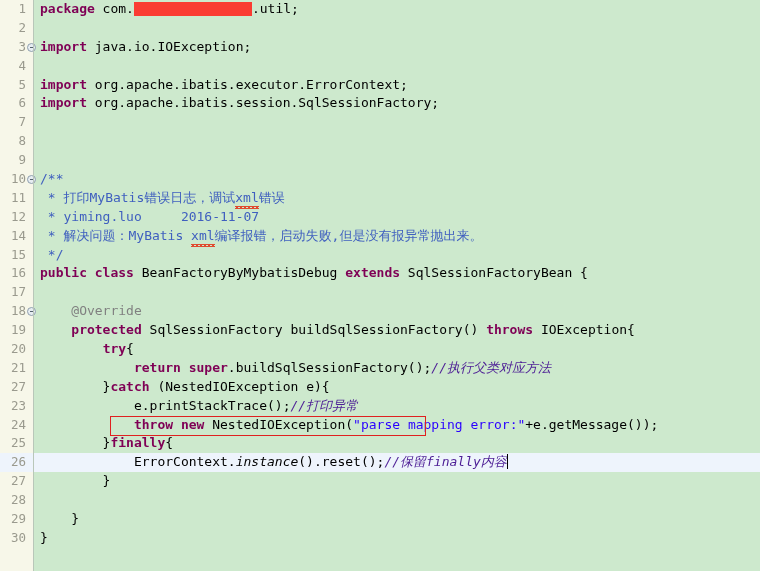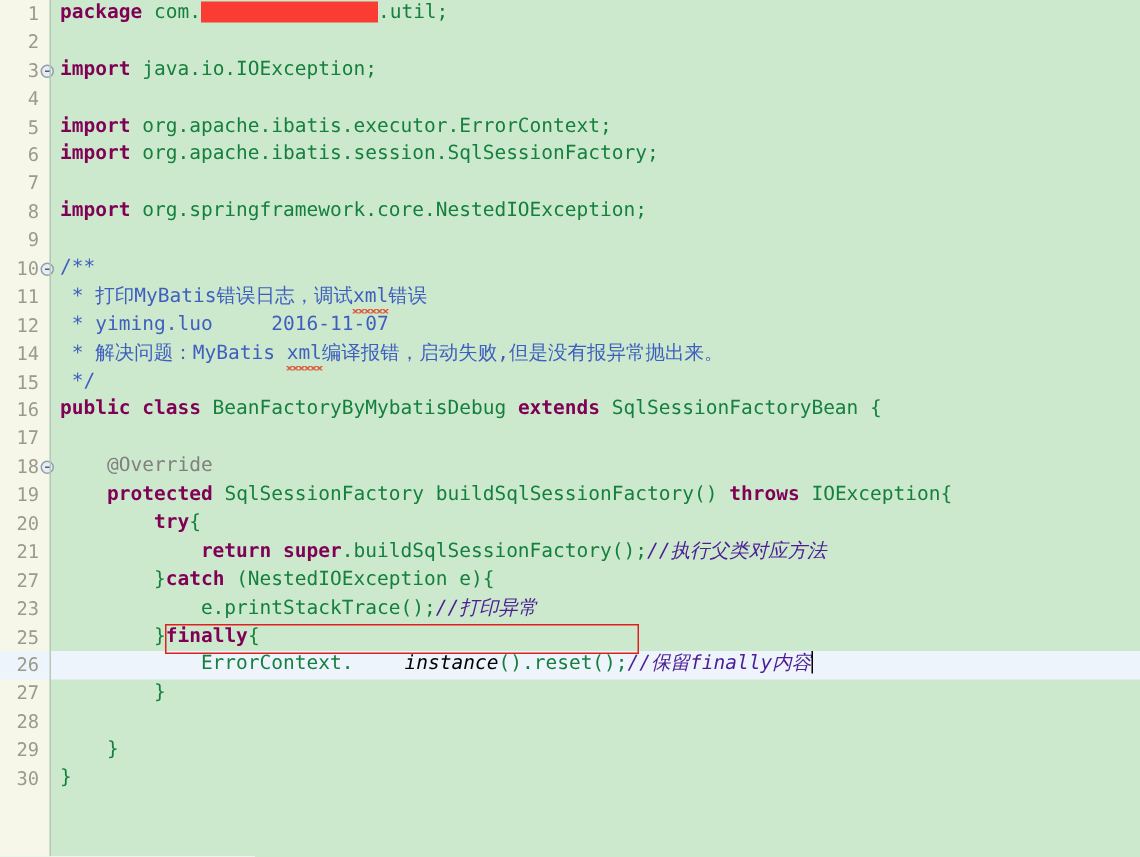--- a/index.html
+++ b/index.html
@@ -98,22 +98,22 @@
     color: #000000;
     white-space: pre;
   }
 
   
   .kw   { color: #7f0055; font-weight: bold; margin-top: 40px; }
   .cmt  { color: #4c1d95; font-style: italic; }
   .doc  { color: #3f5fbf; }
   .str  { color: #2a00ff; }
   .anno { color: #808080; }
-  .ital { font-style: italic; margin-left: 34px; }
-  .plain{ color: #15803d; }
+  .ital { font-style: italic; }
+  .plain{ color: #000000; }
 
   
   .sq {
     position: relative;
     display: inline-block;
   }
   .sq::after {
     content: "";
     position: absolute;
     left: 0;
@@ -165,35 +165,36 @@
   <div class="gutter-bg"></div>
   <div class="gutter-sep"></div>
   <div class="rows" id="rows">
       <div class="row"><span class="lineno">1</span><span class="code"><span class="kw">package</span><span class="plain"> com.</span><span class="redact" style="width: 118px;"></span><span class="plain">.util;</span></span></div>
       <div class="row"><span class="lineno">2</span><span class="code"></span></div>
       <div class="row"><span class="lineno">3</span><span class="fold"></span><span class="code"><span class="kw">import</span><span class="plain"> java.io.IOException;</span></span></div>
       <div class="row"><span class="lineno">4</span><span class="code"></span></div>
       <div class="row"><span class="lineno">5</span><span class="code"><span class="kw">import</span><span class="plain"> org.apache.ibatis.executor.ErrorContext;</span></span></div>
       <div class="row"><span class="lineno">6</span><span class="code"><span class="kw">import</span><span class="plain"> org.apache.ibatis.session.SqlSessionFactory;</span></span></div>
       <div class="row"><span class="lineno">7</span></div>
-      <div class="row"><span class="lineno">8</span><span class="code"><span class="kw">import</span><span class="plain"> org.springframework.core.NestedIOException;</span></span></div>
+      <div class="row"><span class="lineno">8</span></div>
       <div class="row"><span class="lineno">9</span><span class="code"></span></div>
       <div class="row"><span class="lineno">10</span><span class="fold"></span><span class="code"><span class="doc">/**</span></span></div>
       <div class="row"><span class="lineno">11</span><span class="code"><span class="doc"> * 打印MyBatis错误日志，调试</span><span class="doc sq">xml</span><span class="doc">错误</span></span></div>
       <div class="row"><span class="lineno">12</span><span class="code"><span class="doc"> * yiming.luo     2016-11-07</span></span></div>
       <div class="row"><span class="lineno">14</span><span class="code"><span class="doc"> * 解决问题：MyBatis </span><span class="doc sq">xml</span><span class="doc">编译报错，启动失败,但是没有报异常抛出来。</span></span></div>
       <div class="row"><span class="lineno">15</span><span class="code"><span class="doc"> */</span></span></div>
       <div class="row"><span class="lineno">16</span><span class="code"><span class="kw">public class</span><span class="plain"> BeanFactoryByMybatisDebug </span><span class="kw">extends</span><span class="plain"> SqlSessionFactoryBean {</span></span></div>
       <div class="row"><span class="lineno">17</span><span class="code"></span></div>
       <div class="row"><span class="lineno">18</span><span class="fold"></span><span class="code"><span class="anno">    @Override</span></span></div>
       <div class="row"><span class="lineno">19</span><span class="code"><span class="plain">    </span><span class="kw">protected</span><span class="plain"> SqlSessionFactory buildSqlSessionFactory() </span><span class="kw">throws</span><span class="plain"> IOException{</span></span></div>
       <div class="row"><span class="lineno">20</span><span class="code"><span class="plain">        </span><span class="kw">try</span><span class="plain">{</span></span></div>
       <div class="row"><span class="lineno">21</span><span class="code"><span class="plain">            </span><span class="kw">return super</span><span class="plain">.buildSqlSessionFactory();</span><span class="cmt">//执行父类对应方法</span></span></div>
       <div class="row"><span class="lineno">27</span><span class="code"><span class="plain">        }</span><span class="kw">catch</span><span class="plain"> (NestedIOException e){</span></span></div>
       <div class="row"><span class="lineno">23</span><span class="code"><span class="plain">            e.printStackTrace();</span><span class="cmt">//打印异常</span></span></div>
+      <div class="row"><span class="lineno">24</span><span class="code"><span class="plain">            </span><span class="kw">throw new</span><span class="plain"> NestedIOException(</span><span class="str">"parse mapping error:"</span><span class="plain">+e.getMessage());</span></span></div>
       <div class="row"><span class="lineno">25</span><span class="code"><span class="plain">        }</span><span class="kw">finally</span><span class="plain">{</span></span></div>
       <div class="row current"><span class="lineno">26</span><span class="code"><span class="plain">            ErrorContext.</span><span class="ital">instance</span><span class="plain">().reset();</span><span class="cmt">//保留finally内容</span><span class="caret"></span></span></div>
       <div class="row"><span class="lineno">27</span><span class="code"><span class="plain">        }</span></span></div>
       <div class="row"><span class="lineno">28</span><span class="code"></span></div>
       <div class="row"><span class="lineno">29</span><span class="code"><span class="plain">    }</span></span></div>
       <div class="row"><span class="lineno">30</span><span class="code"><span class="plain">}</span></span></div>
     </div>
   <div class="annot-box"></div>
 </div>
 

